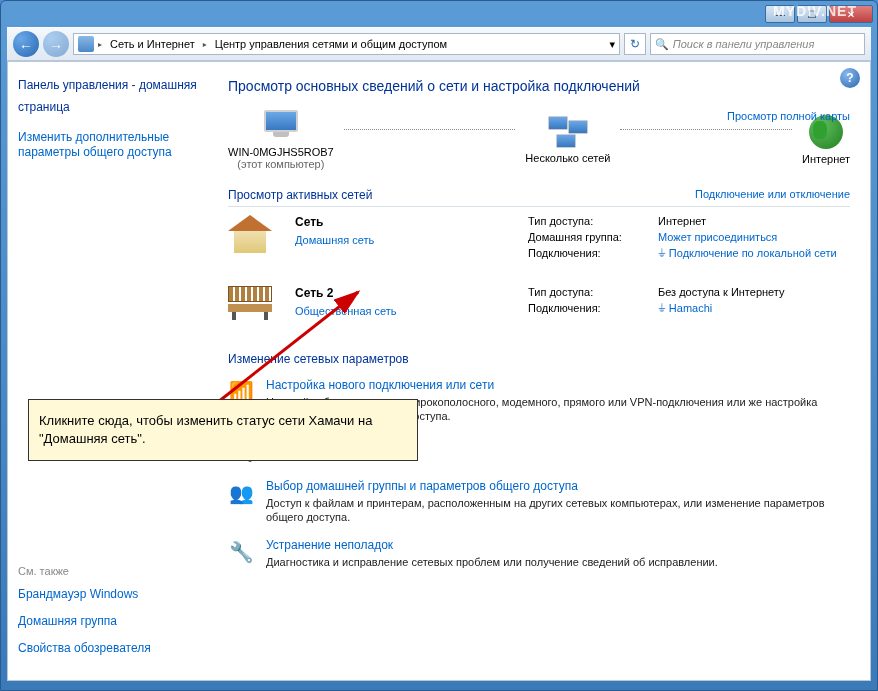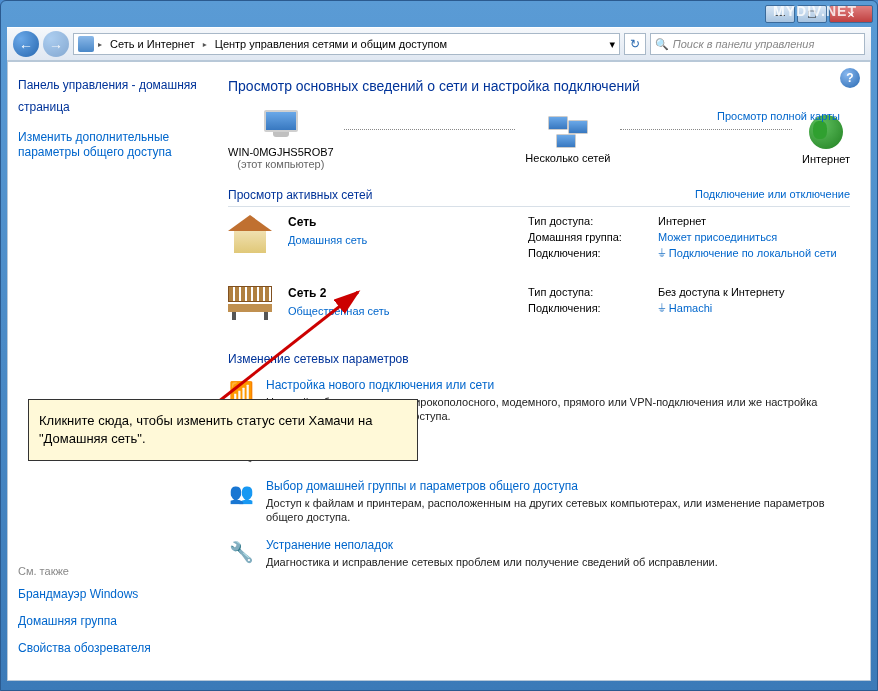--- a/index.html
+++ b/index.html
@@ -24,32 +24,32 @@
 .sidebar .heading { color: #003399; font-size: 12px; margin-bottom: 12px; line-height: 22px; }
 .sidebar .link { color: #0066cc; font-size: 12px; margin-bottom: 12px; cursor: pointer; line-height: 15px; }
 .sidebar-bottom { position: absolute; bottom: 12px; left: 10px; width: 190px; }
 .sidebar-bottom .also { color: #888; font-size: 11px; margin-bottom: 10px; }
 .main { flex: 1; padding: 16px 20px; overflow: auto; position: relative; }
 .help { position: absolute; right: 10px; top: 6px; width: 20px; height: 20px; border-radius: 50%; background: radial-gradient(circle at 35% 30%, #88b8f0, #2868b0); color: #fff; display: flex; align-items: center; justify-content: center; font-size: 12px; font-weight: bold; }
 h1 { color: #003399; font-size: 14px; font-weight: normal; margin-bottom: 16px; }
 .netmap { display: flex; align-items: center; gap: 10px; margin-bottom: 18px; position: relative; }
 .netmap .node { text-align: center; font-size: 11px; }
 .netmap .dash { flex: 1; border-top: 1px dotted #888; margin-top: -22px; }
-.netmap-right { position: absolute; right: 10px; top: 0; color: #0066cc; font-size: 11px; cursor: pointer; }
+.netmap-right { position: absolute; right: 0; top: 0; color: #0066cc; font-size: 11px; cursor: pointer; }
 .icon-pc { width: 40px; height: 32px; margin: 0 auto 4px; position: relative; }
 .icon-screen { width: 34px; height: 22px; background: linear-gradient(#6aa8e8,#3878c0); border: 2px solid #d0d0d0; border-radius: 2px; margin: 0 auto; }
 .icon-base { width: 16px; height: 5px; background: #c0c0c0; margin: 0 auto; border-radius: 0 0 3px 3px; }
 .icon-globe { width: 34px; height: 34px; border-radius: 50%; background: radial-gradient(circle at 35% 30%, #60c060, #208020); margin: 0 auto 4px; position: relative; overflow: hidden; }
 .icon-globe::before { content:""; position:absolute; width:14px; height:18px; background:#30a030; left:4px; top:6px; border-radius:40%; }
 .icon-multi { width: 40px; height: 32px; margin: 0 auto 4px; position: relative; }
 .icon-multi .sm { position:absolute; width:20px; height:14px; background: linear-gradient(#6aa8e8,#3878c0); border:1px solid #ccc; border-radius:1px; }
 .section-head { color: #003399; font-size: 12px; padding-bottom: 4px; border-bottom: 1px solid #d8e0e8; margin-bottom: 8px; display: flex; justify-content: space-between; }
 .section-head a { color: #0066cc; cursor: pointer; font-size: 11px; }
 .netblock { display: flex; margin-bottom: 22px; }
-.netblock-left { display: flex; gap: 12px; width: 300px; }
+.netblock-left { display: flex; gap: 19px; width: 300px; }
 .netblock-icon { width: 48px; height: 44px; }
 .house { width:44px; height:38px; position:relative; }
 .house-roof { width:0; height:0; border-left:22px solid transparent; border-right:22px solid transparent; border-bottom:16px solid #c07030; }
 .house-body { width:32px; height:22px; background:linear-gradient(#f0e0b0,#e0c878); margin:0 auto; }
 .bench { width:44px; height:34px; position:relative; }
 .bench-back { height:16px; background:repeating-linear-gradient(90deg,#b08040 0 4px,transparent 4px 6px); border:1px solid #805020; }
 .bench-seat { height:8px; background:#c09050; margin-top:2px; }
 .bench-leg { position:absolute; bottom:0; width:4px; height:8px; background:#555; }
 .netblock-info .name { font-weight: bold; font-size: 12px; margin-bottom: 4px; }
 .netblock-info .type { color: #0066cc; font-size: 11px; cursor: pointer; }

